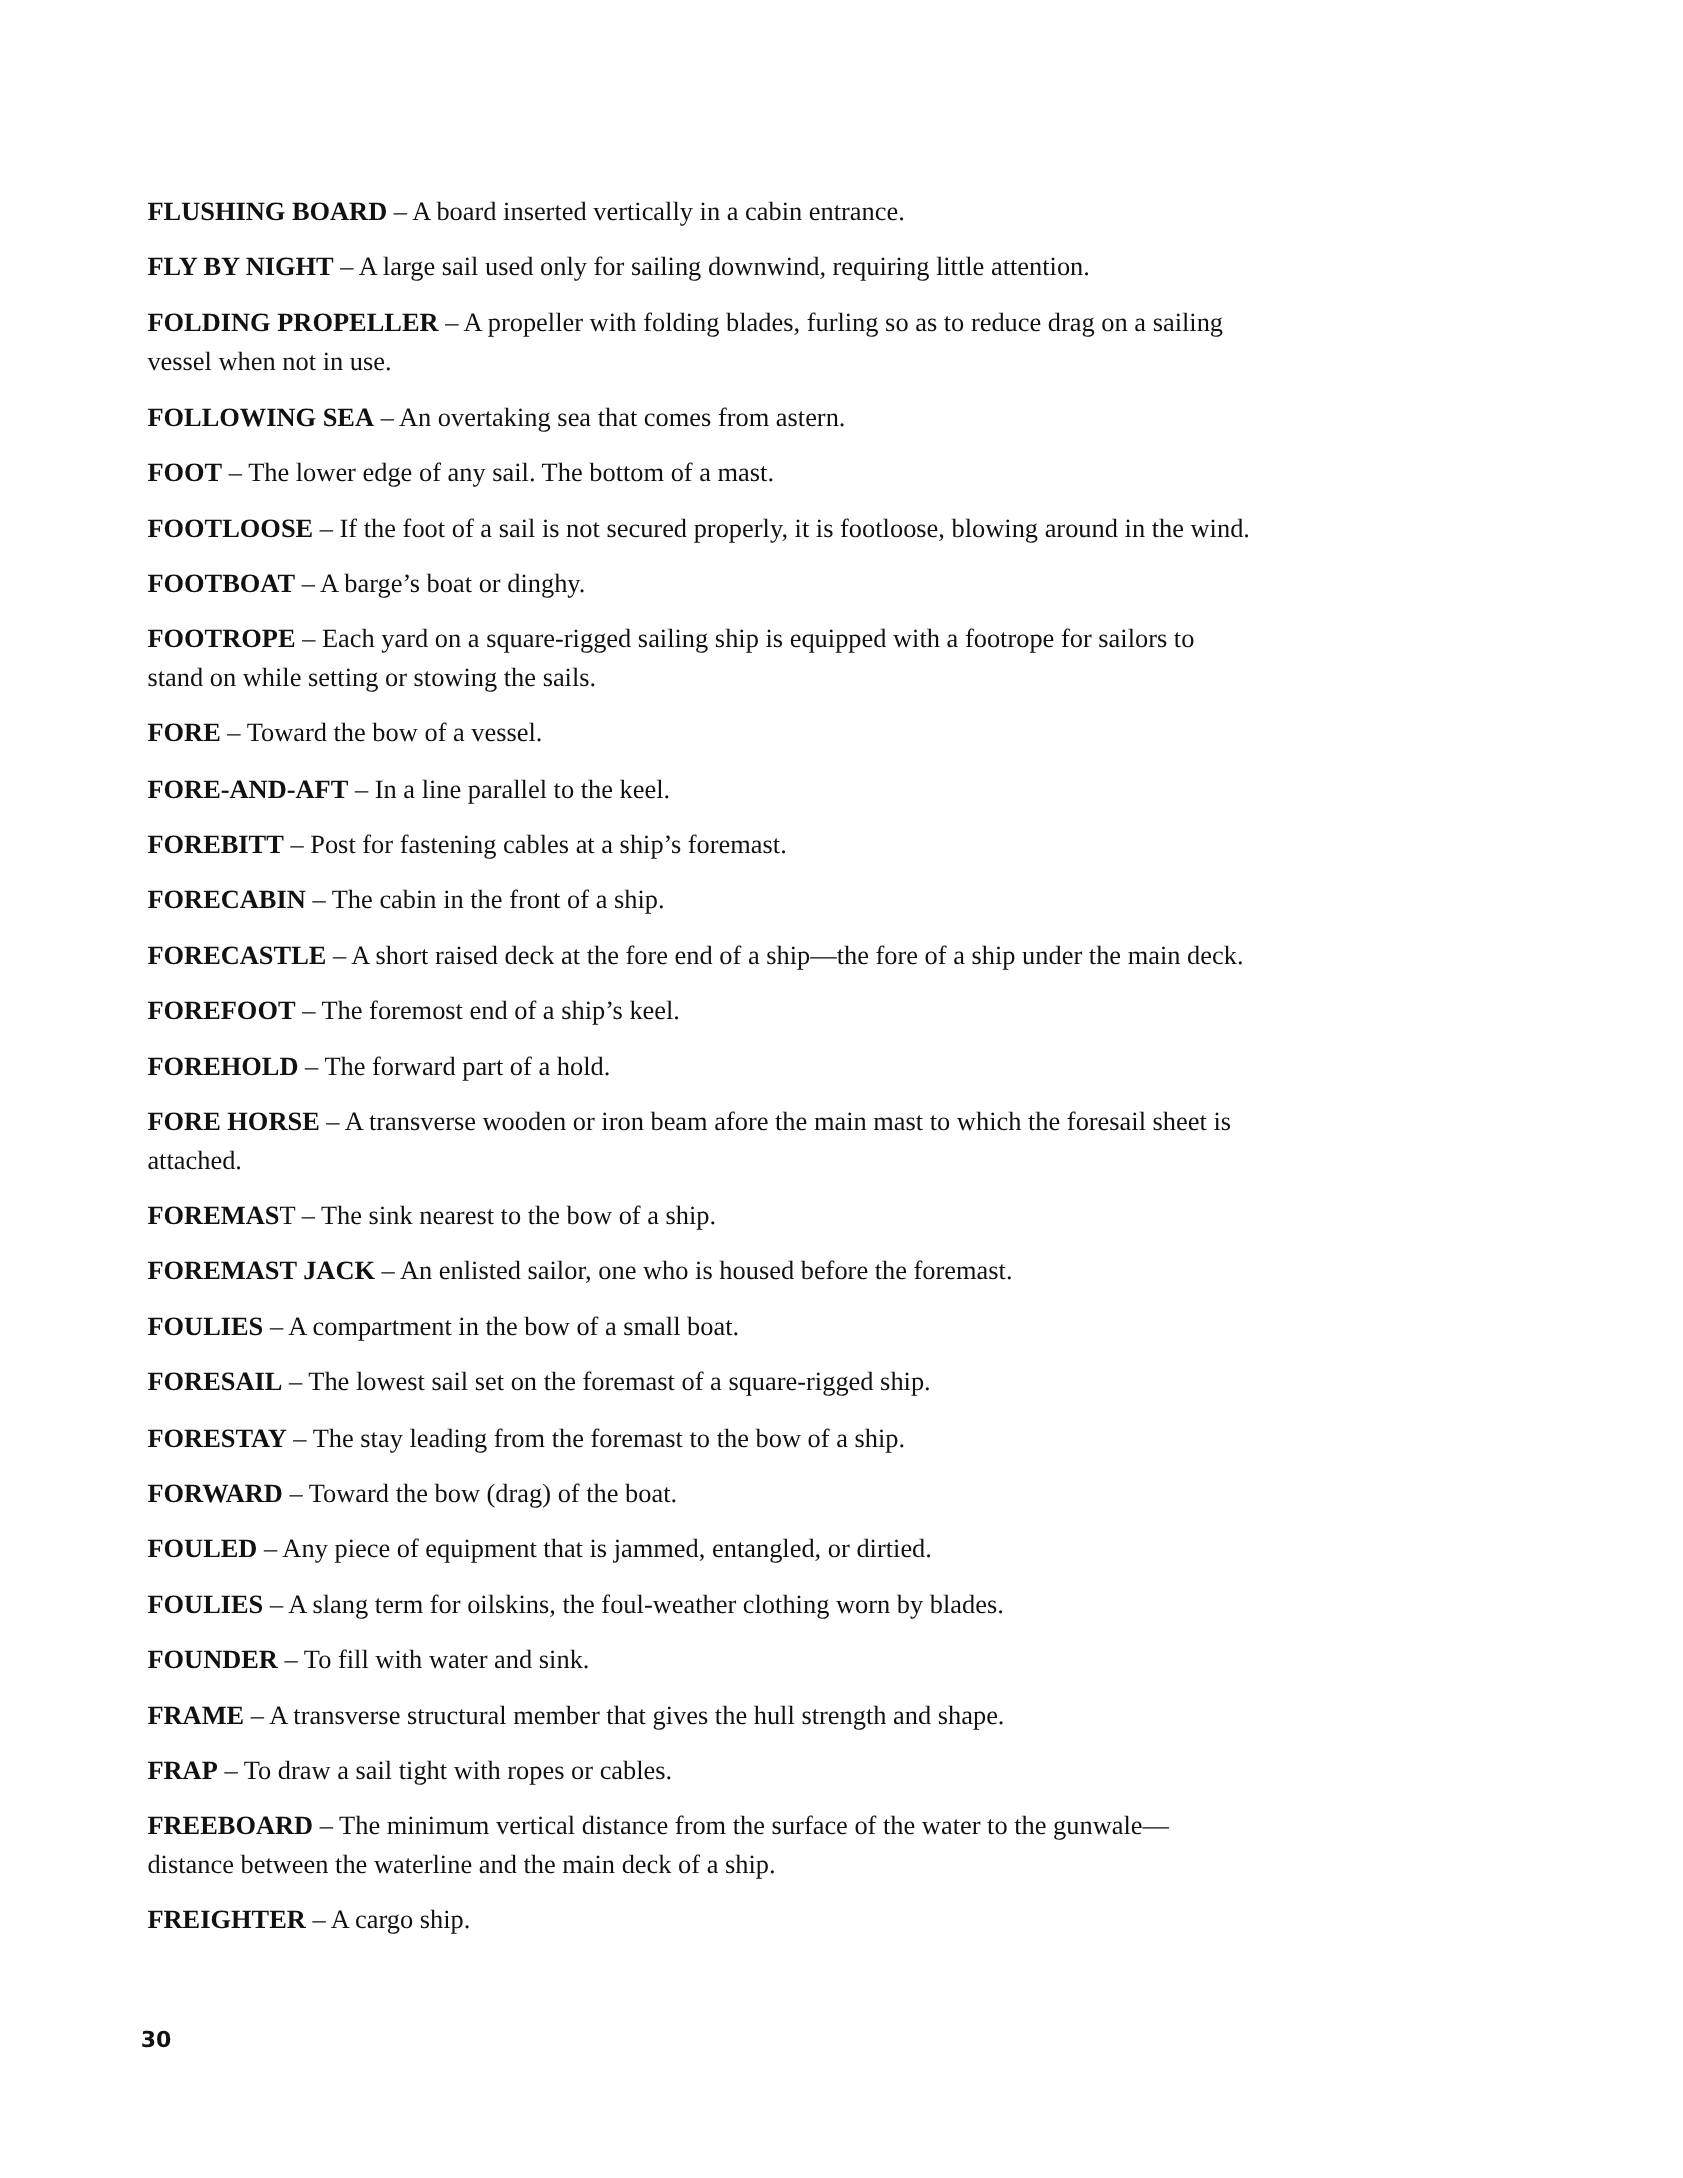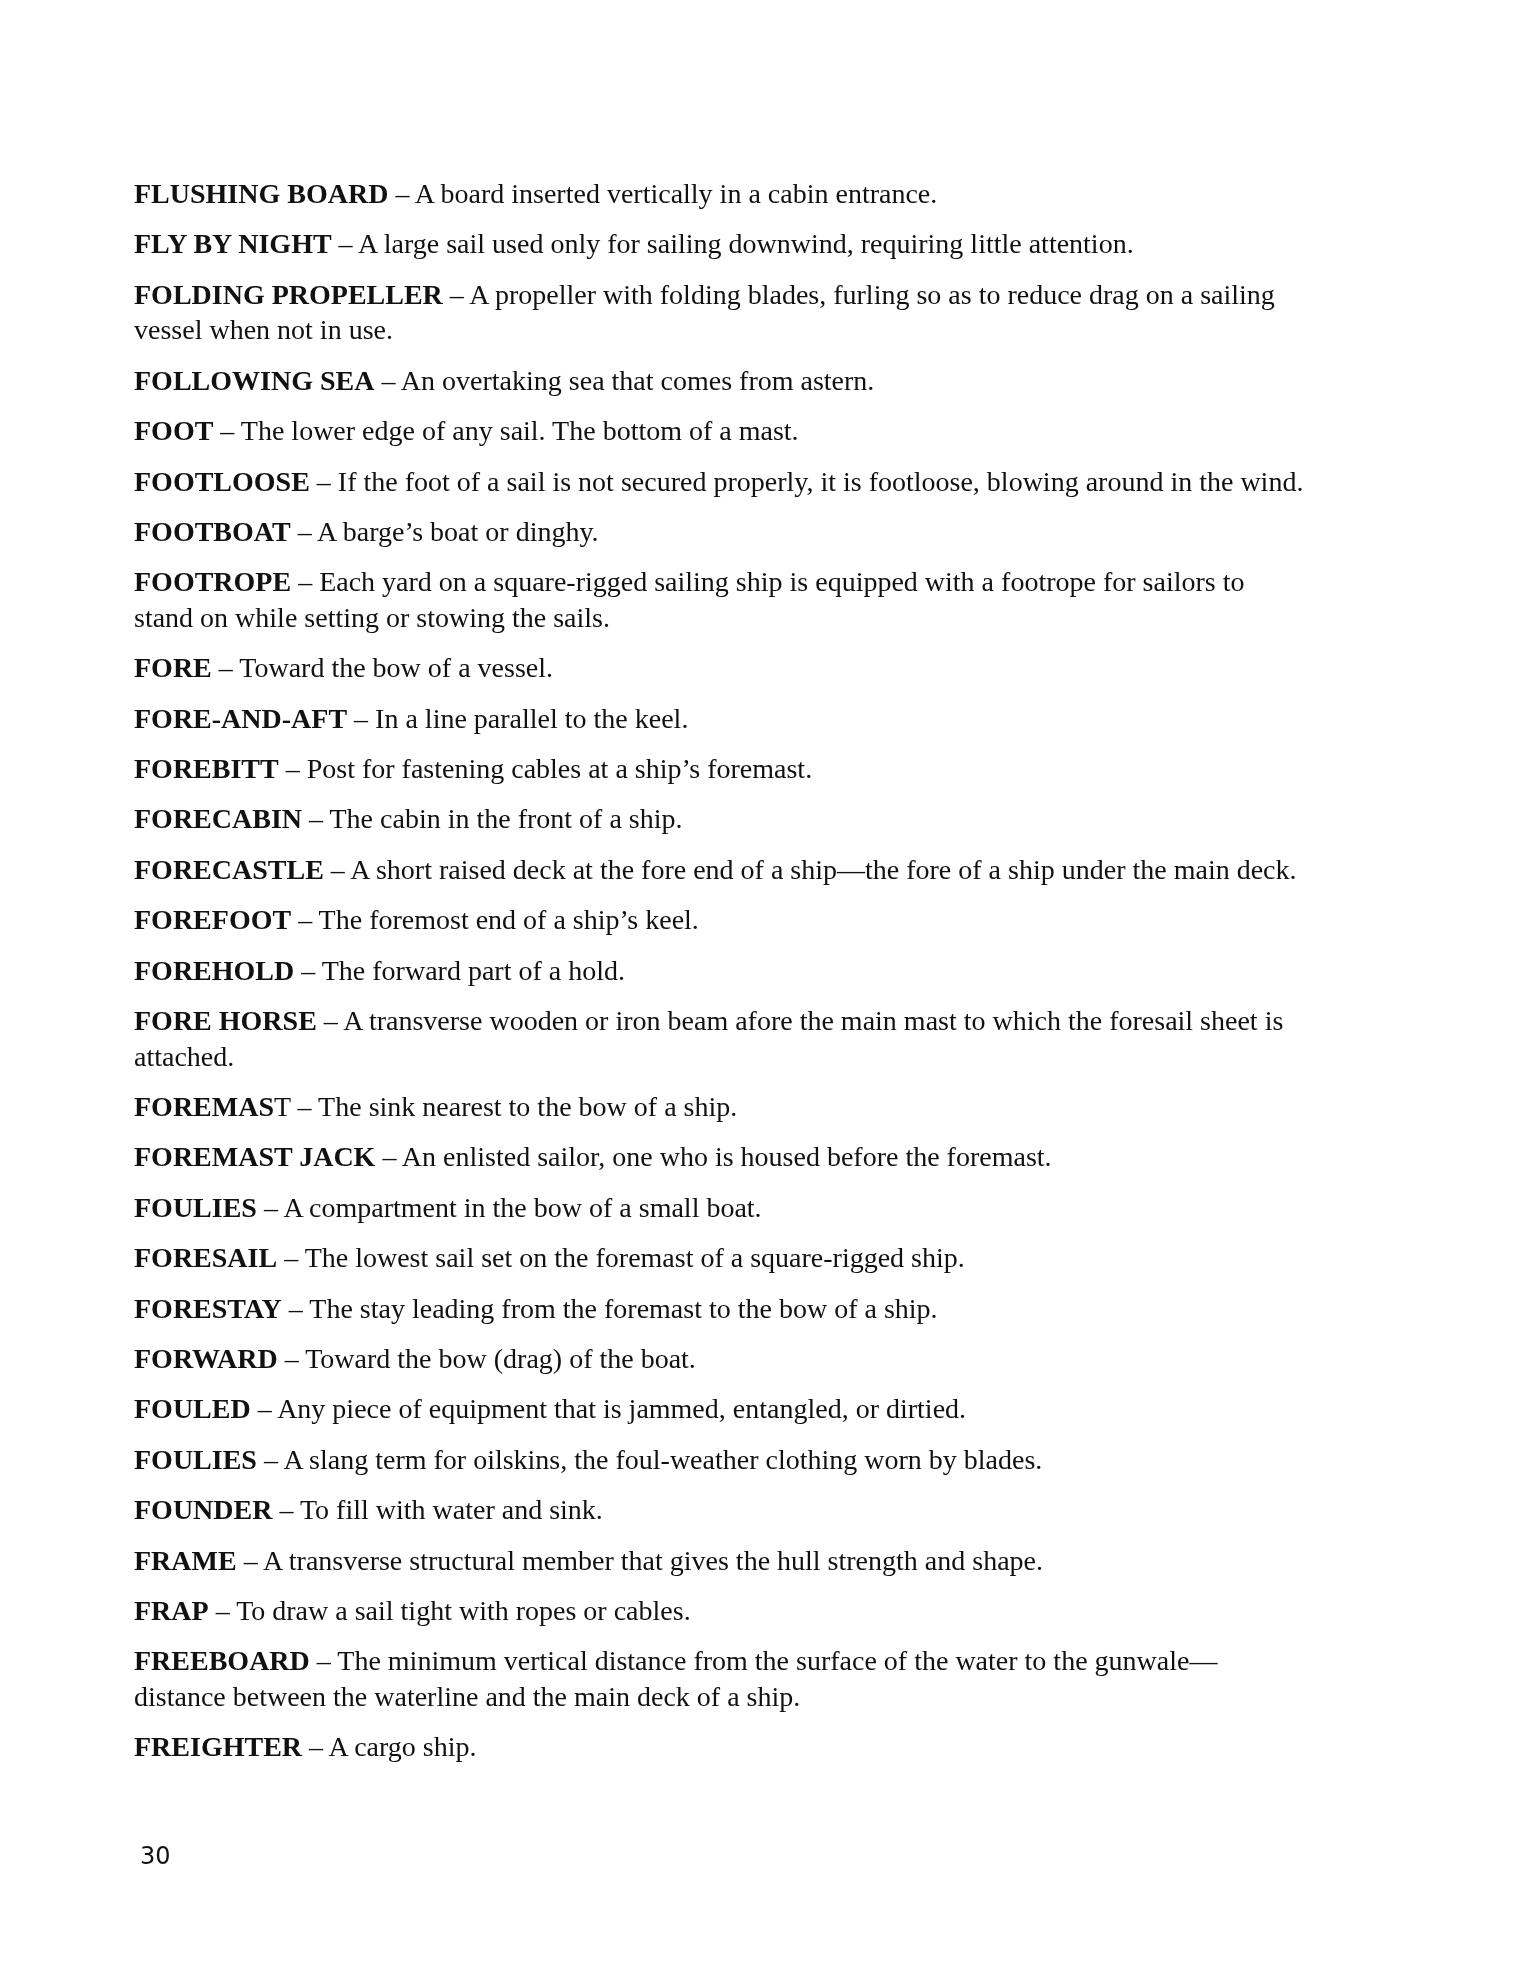--- a/index.html
+++ b/index.html
@@ -1,32 +1,32 @@
 <!DOCTYPE html>
 <html><head>
 <meta charset="utf-8">
 <style>
   html, body { margin: 0; padding: 0; background: #ffffff; }
   body { width: 1530px; height: 1980px; position: relative; overflow: hidden; }
   .page { position: absolute; left: 0; top: 0; width: 1530px; height: 1980px; background: #fff; }
   .glossary { position: absolute; left: 134px; top: 176px; width: 1280px; }
   .entry {
     font-family: "Liberation Serif", "DejaVu Serif", serif;
-    font-size: 28px;
+    font-size: 24px;
     line-height: 35.6px;
     color: #111;
     margin: 0 0 14.8px 0;
     white-space: nowrap;
   }
   .entry .line { display: block; }
   .term { font-weight: bold; }
   .page-number {
-    position: absolute; left: 140px; top: 1842px;
+    position: absolute; left: 128px; top: 1842px;
     font-family: "DejaVu Sans", "Liberation Sans", sans-serif;
-    font-size: 24px; color: #111;
+    font-size: 20px; color: #111; font-weight: bold;
   }
 </style>
 </head>
 <body>
 
 <div class="page">
   <div class="glossary" id="glossary">
       <div class="entry">
         <span class="line"><span class="term">FLUSHING BOARD</span><span> – A board inserted vertically in a cabin entrance.</span></span>
       </div>

